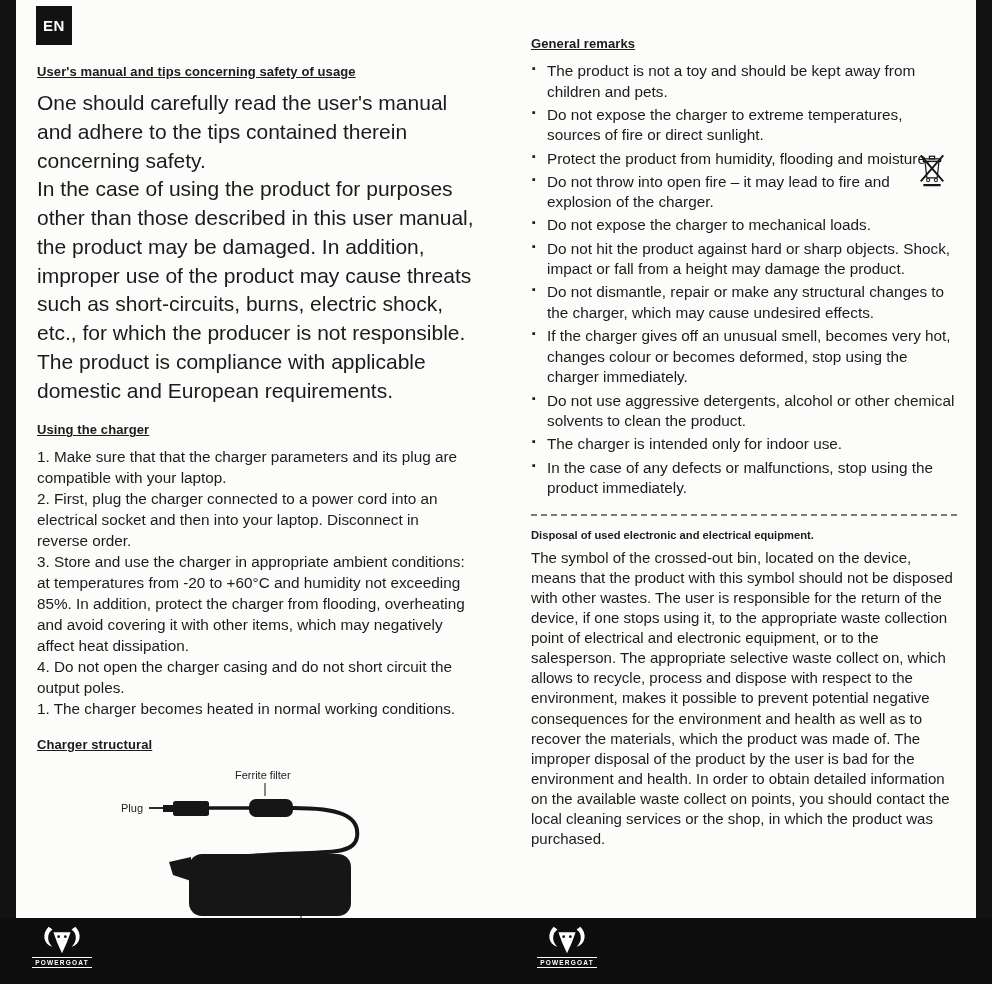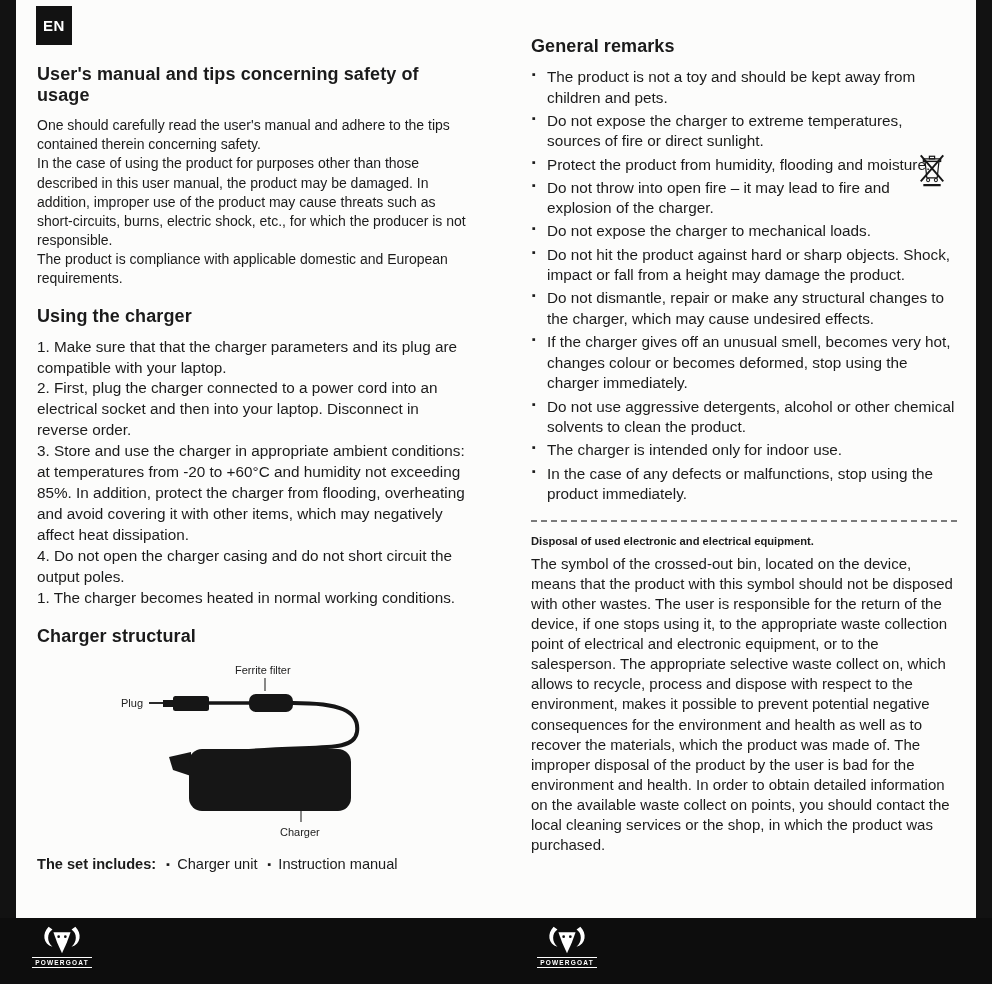--- a/index.html
+++ b/index.html
@@ -20,22 +20,22 @@
   .lang-badge {
     position:absolute; left:36px; top:6px; width:36px; height:39px;
     background:#121212; color:#fff; font-weight:bold; font-size:15px;
     display:flex; align-items:center; justify-content:center; letter-spacing:.5px;
   }
 
   
   .col-left  { position:absolute; left:37px;  top:64px; width:437px; }
   .col-right { position:absolute; left:531px; top:36px; width:426px; }
 
-  h2.sec { font-size:18px; font-weight:bold; margin-bottom:10px; letter-spacing:.1px; }
-  .body-text { font-size:14px; line-height:1.37; white-space:pre-line; }
+  h2.sec { font-size:13px; font-weight:bold; margin-bottom:10px; letter-spacing:.1px;text-decoration:underline; }
+  .body-text { font-size:21px; line-height:1.37; white-space:pre-line; }
 
   .num-list { margin-top:2px; }
   .num-list .num-item { font-size:15.3px; line-height:1.37; }
 
   .sec-gap { margin-top:17px; }
 
   
   .diagram-wrap { margin-top:8px; }
   .diagram-wrap svg text { font-family:"Liberation Sans", sans-serif; fill:#222; }
 

